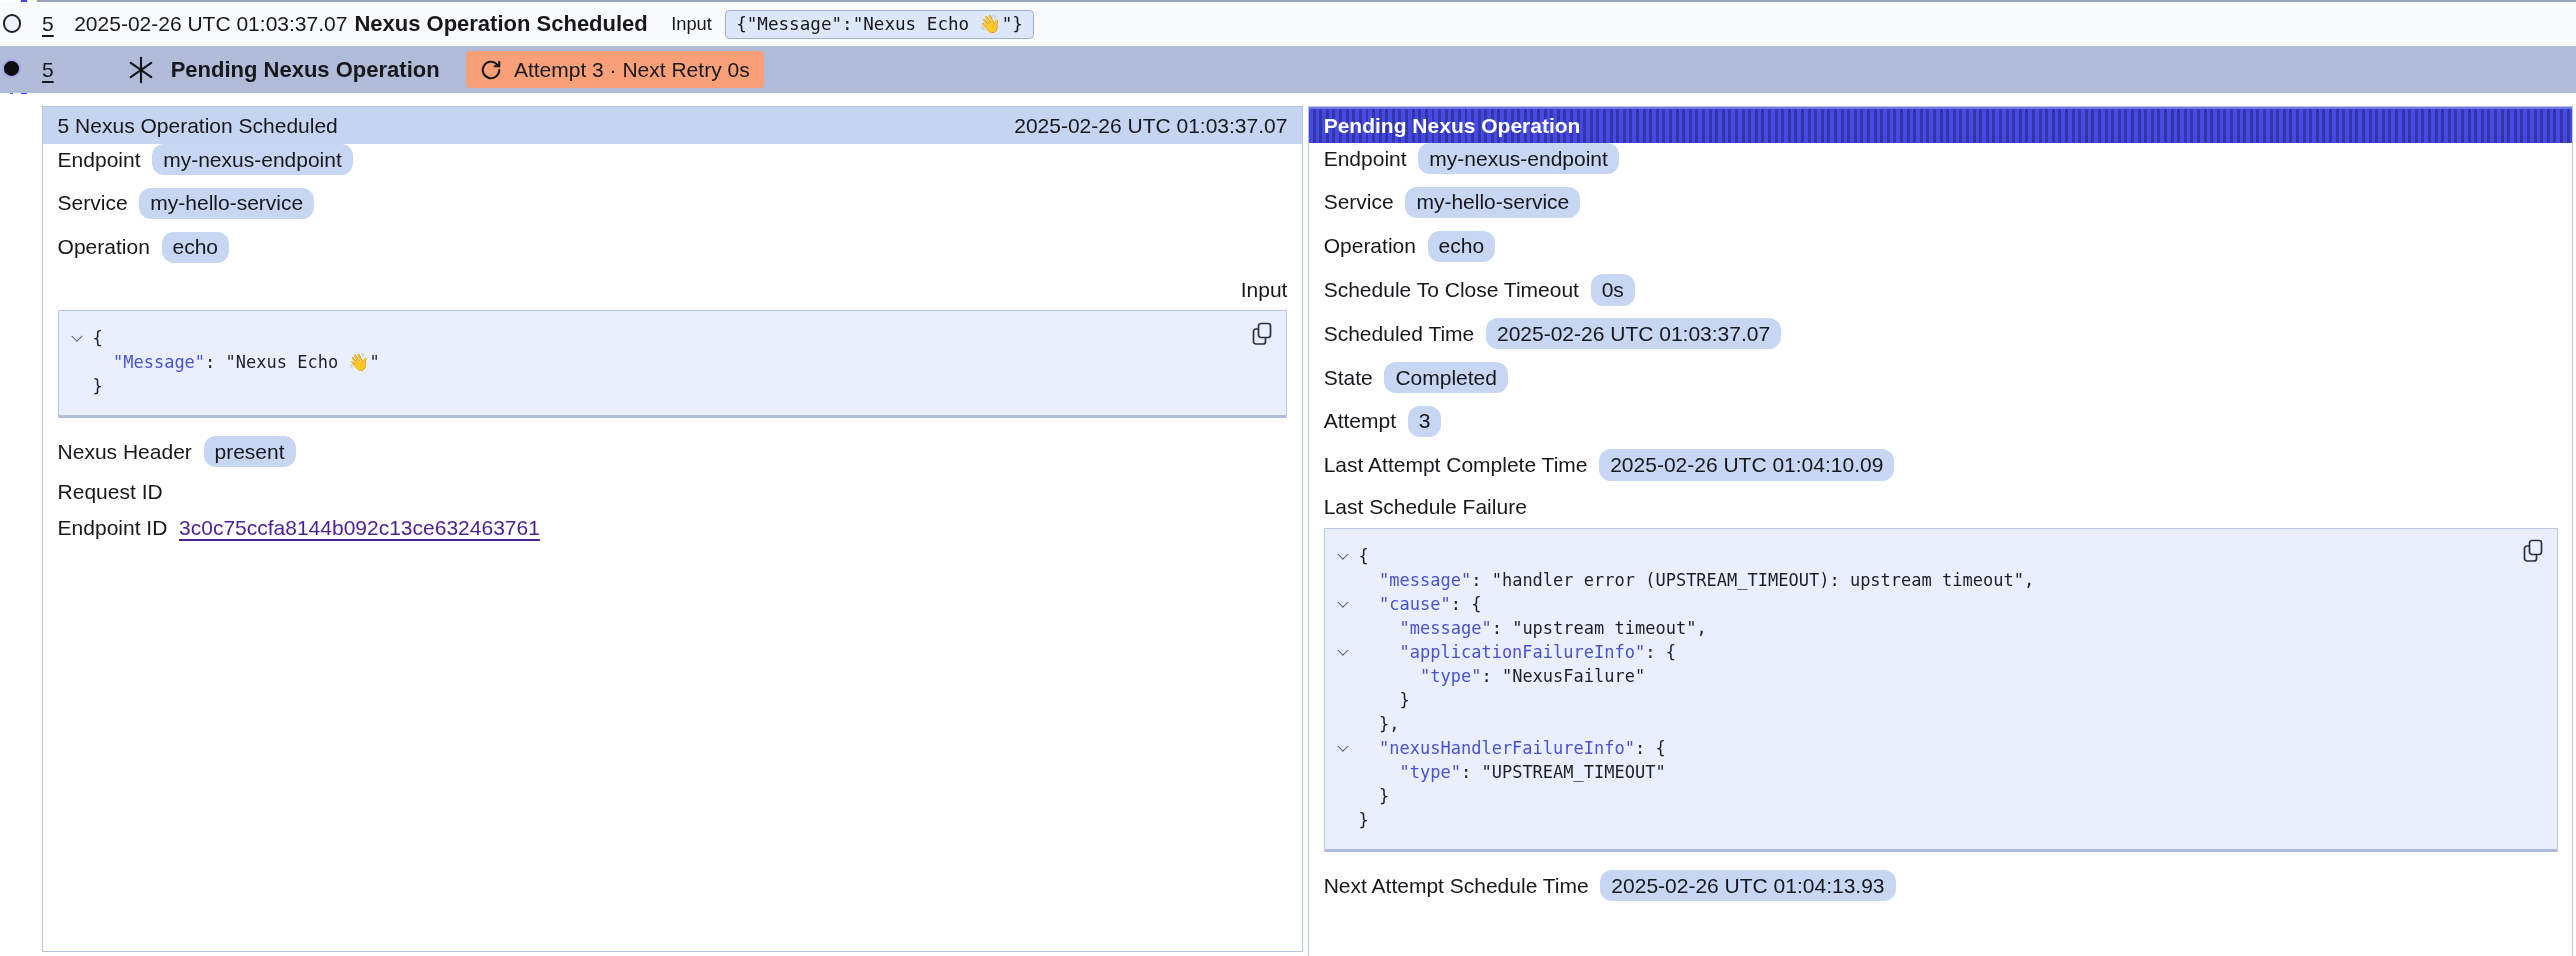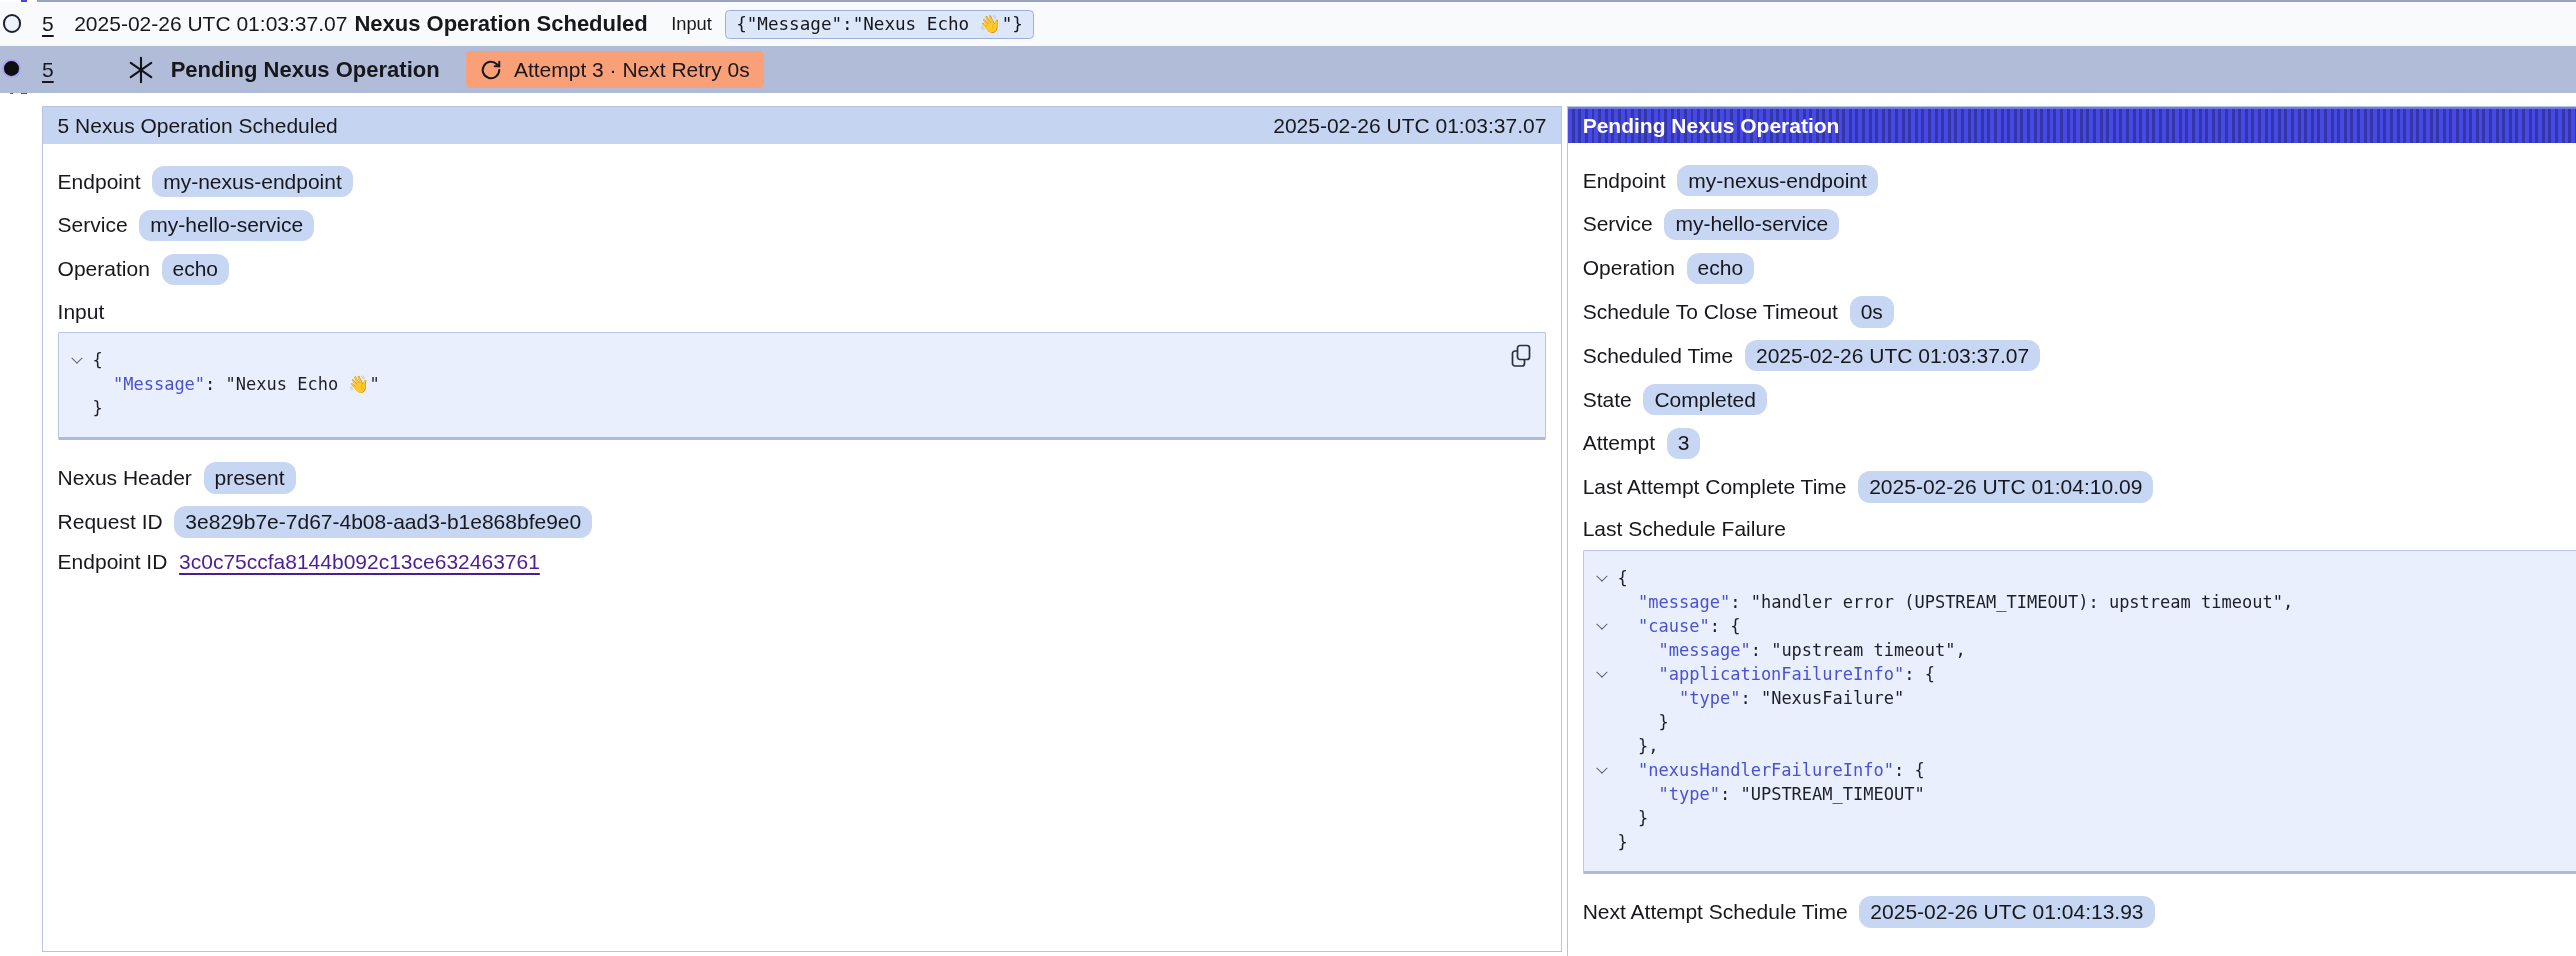--- a/index.html
+++ b/index.html
@@ -29,30 +29,30 @@
   .input-chip{margin-left:13px;font-family:"DejaVu Sans Mono",monospace;font-size:17.6px;
               background:#dde7fa;border:1.5px solid #9db1d8;border-radius:4.4px;padding:3.7px 10.3px;}
   .pending-icon{margin-left:73px;width:28px;height:28px;display:inline-flex;}
   .row2 .row-title{margin-left:16px;}
   .retry-chip{margin-left:26px;background:#f9a078;border-radius:4.4px;padding:5.9px 14.6px;
               display:inline-flex;align-items:center;gap:11.7px;font-size:21px;height:25px;}
 
   
   .panels{position:absolute;left:42px;top:106px;display:flex;gap:5.1px;align-items:flex-start;}
   .panel{box-sizing:border-box;border:1.5px solid #b7c5df;background:#fff;}
-  .panel-left{width:1520px;height:846px;}
+  .panel-left{width:1261px;height:846px;text-align:right;}
   .panel-right{width:1265px;height:1025px;border-bottom:none;}
   .panel-head{height:37px;display:flex;align-items:center;justify-content:space-between;
               padding:0 14.6px;font-size:21px;}
   .head-left{background:#c5d5f1;color:#17171c;}
   .head-right{background:repeating-linear-gradient(90deg,#4649e6 0 3.7px,#3336a6 3.7px 6.6px);
               color:#ffffff;font-weight:600;border-top:2.2px solid #6f78ea;height:34px;}
   .panel-body{padding:0 14.6px 14.6px 14.6px;}
   .field-row{display:flex;align-items:center;gap:11.7px;margin:12.4px 0;font-size:21px;}
-  .field-row:first-child{margin-top:22px;}
+  .field-row:first-child{margin-top:0;}
   .field-label{color:#17171c;}
   .field-badge{background:#c6d6f3;border-radius:12px;padding:3.7px 11px;color:#17171c;}
   .field-link{color:#4c1d95;text-decoration:underline;text-underline-offset:3.7px;cursor:pointer;}
   .group-label{font-size:21px;margin:14.6px 0 1.5px 0;}
 
   
   .code-block{position:relative;background:#e9effc;border:1.5px solid #b9c6e3;border-bottom:3.7px solid #adbcd9;
               border-radius:1.5px;margin:8.8px 0 17.6px 0;padding:14.6px 17.6px 17.6px 5.9px;
               font-family:"DejaVu Sans Mono",monospace;font-size:17px;line-height:24px;color:#1e1f26;}
   .code-line{display:flex;white-space:pre;}
@@ -140,21 +140,20 @@
             </svg>
           </button>
         </div>
         <div>
             <div class="field-row">
               <span class="field-label">Nexus Header</span>
               <span class="field-badge">present</span>
             </div>
             <div class="field-row">
               <span class="field-label">Request ID</span>
-              <span class="field-badge">3e829b7e-7d67-4b08-aad3-b1e868bfe9e0</span>
             </div>
             <div class="field-row">
               <span class="field-label">Endpoint ID</span>
               <span class="field-link">3c0c75ccfa8144b092c13ce632463761</span>
             </div>
           </div>
       </div>
     </section>
 
     <section class="panel panel-right">

